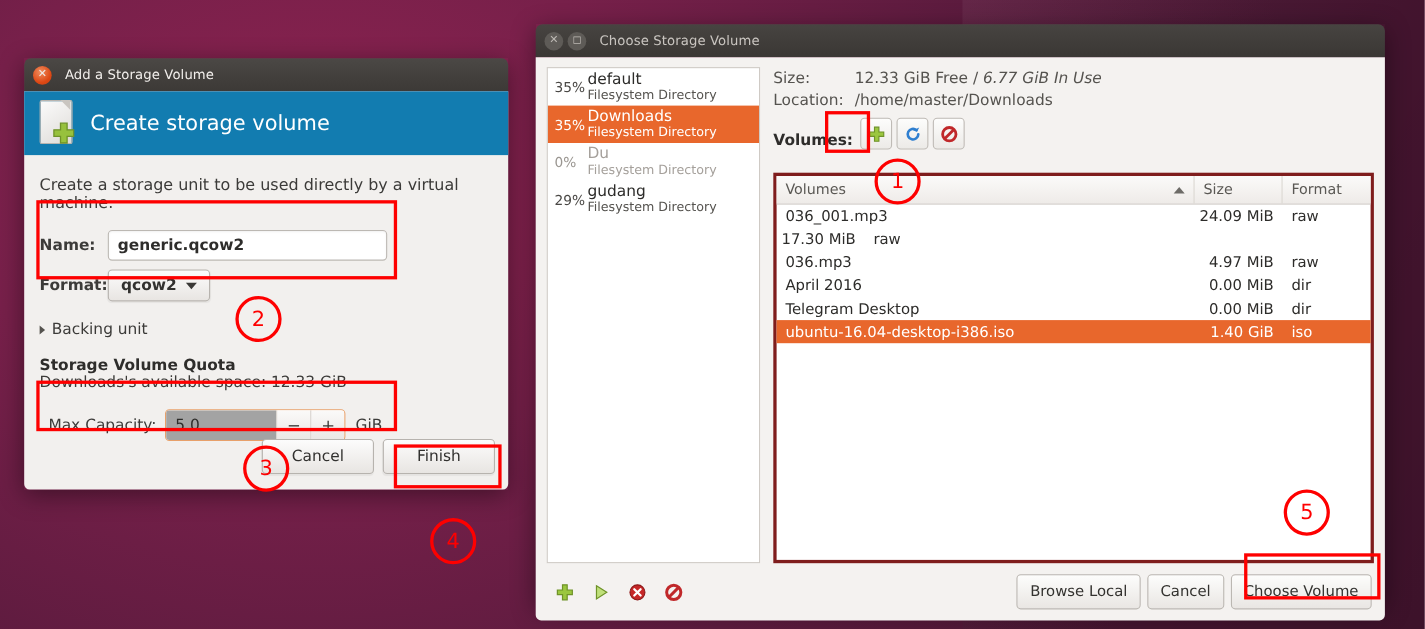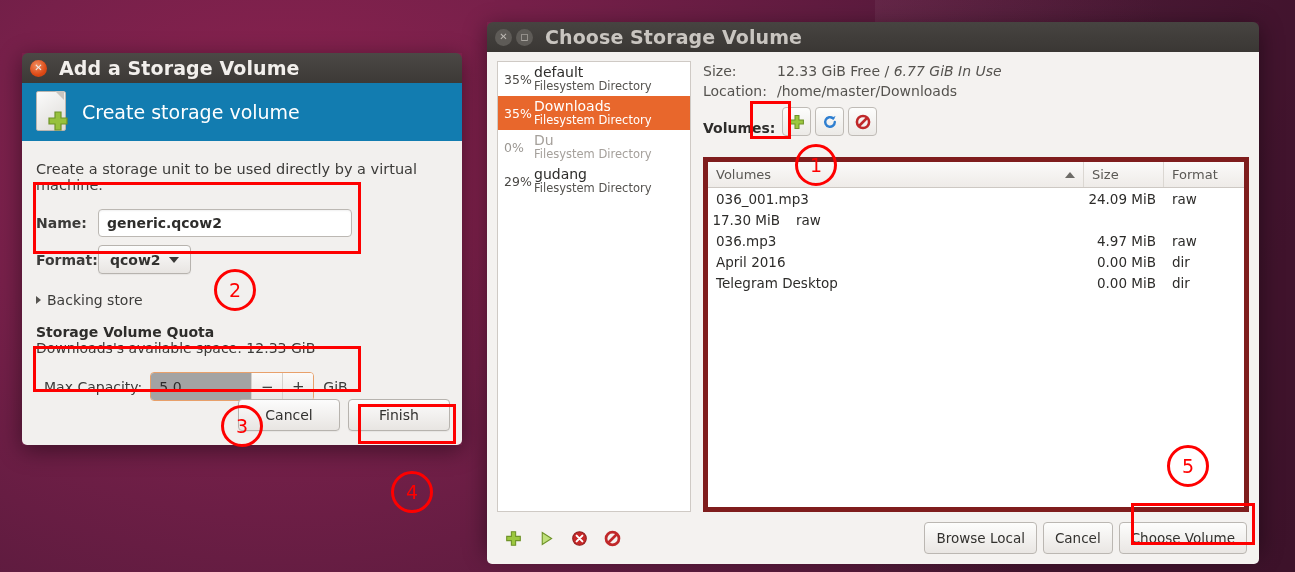--- a/index.html
+++ b/index.html
@@ -24,21 +24,21 @@
     border-top-left-radius:6px;border-top-right-radius:6px;
     padding-left:8px;
   }
   .titlebar.unfocused{background:linear-gradient(to bottom,#474441,#3a3734);}
   .tb-btn{width:17px;height:17px;border-radius:50%;margin-right:4px;position:relative;flex:none;}
   .tb-btn.close{background:radial-gradient(circle at 40% 32%, #f08e60, #dd4814 62%, #c33f0f);}
   .tb-btn.gray{background:#5e5b57;}
   .tb-btn .gx, .tb-btn .gsq{position:absolute;left:0;top:0;right:0;bottom:0;
     display:flex;align-items:center;justify-content:center;color:#efece9;font-size:10px;line-height:1;}
   .tb-btn.gray .gx,.tb-btn.gray .gsq{color:#bdb9b4;}
-  .tb-title{color:#f2efec;font-size:19px;font-weight:bold;margin-left:8px;letter-spacing:.1px;}
+  .tb-title{color:#f2efec;font-size:12px;font-weight:normal;margin-left:8px;letter-spacing:.1px;}
   .titlebar.unfocused .tb-title{color:#c9c5c0;}
 
   
   #win-add{left:22px;top:53px;width:440px;height:392px;}
   #win-add .body{background:#f2f0ee;height:362px;border-bottom-left-radius:5px;border-bottom-right-radius:5px;}
   .banner{height:58px;background:#127cb0;display:flex;align-items:center;padding-left:14px;}
   .banner .doc-icon{width:34px;height:42px;position:relative;flex:none;margin-right:12px;}
   .banner .doc-icon .page{
     position:absolute;left:0;top:0;width:28px;height:38px;background:linear-gradient(145deg,#fbfbfb,#dedbd7);
     border:1px solid #b9b5b0;border-radius:2px;
@@ -105,21 +105,21 @@
   .ch-right{flex:1;padding-left:12px;display:flex;flex-direction:column;min-width:0;}
   .kv{display:flex;font-size:14px;color:#55534f;line-height:20px;}
   .kv .k{width:74px;flex:none;}
   .kv .v i{font-style:italic;}
   .volbar{display:flex;align-items:flex-end;margin-top:6px;margin-bottom:21px;}
   .volbar .lbl{font-size:14px;font-weight:bold;color:#2e2d2b;margin-right:7px;}
   .ibtn{width:27px;height:27px;border:1px solid #bfbbb6;border-radius:4px;
     background:linear-gradient(to bottom,#fdfdfc,#eceae7);display:flex;align-items:center;justify-content:center;margin-right:4px;}
   .ibtn.flat{border-color:transparent;background:transparent;}
 
-  .table{flex:1;background:#fff;border:5px solid #7f1d1d;display:flex;flex-direction:column;min-height:0;}
+  .table{flex:1;background:#fff;border:3px solid #7f1d1d;display:flex;flex-direction:column;min-height:0;}
   .thead{display:flex;height:25px;background:linear-gradient(to bottom,#fbfaf9,#eeebe8);border-bottom:1px solid #cdc8c3;}
   .th{font-size:13px;color:#5a5854;display:flex;align-items:center;padding:0 8px;box-sizing:border-box;}
   .th.c0{flex:1;justify-content:space-between;border-right:1px solid #dbd7d2;}
   .th.c1{width:80px;border-right:1px solid #dbd7d2;}
   .th.c2{width:80px;}
   .sortup{width:0;height:0;border-left:5px solid transparent;border-right:5px solid transparent;border-bottom:6px solid #6d6b67;}
   .trow{display:flex;height:21px;align-items:center;font-size:13.5px;color:#2d2c2a;}
   .trow.sel{background:#e8672c;color:#fff;}
   .td0{flex:1;padding-left:8px;overflow:hidden;white-space:nowrap;}
   .td1{width:80px;text-align:right;padding-right:8px;box-sizing:border-box;}
@@ -166,21 +166,21 @@
         <div class="gbtn">
           <span>qcow2</span>
           <span class="caret-down"></span>
         </div>
       </div>
     </div>
 
     <div style="padding:10px 0 0 14px;">
       <div class="expander">
         <span class="tri-right"></span>
-        <span>Backing store</span>
+        <span>Backing unit</span>
       </div>
     </div>
 
     <div style="padding:16px 0 0 14px;">
       <div class="quota-h">Storage Volume Quota</div>
       <div class="quota-s">
         <b>Downloads's</b><span> available space: 12.33 GiB</span>
       </div>
     </div>
 
@@ -303,20 +303,25 @@
             <div class="trow">
               <div class="td0">April 2016</div>
               <div class="td1">0.00 MiB</div>
               <div class="td2">dir</div>
             </div>
             <div class="trow">
               <div class="td0">Telegram Desktop</div>
               <div class="td1">0.00 MiB</div>
               <div class="td2">dir</div>
             </div>
+            <div class="trow sel">
+              <div class="td0">ubuntu-16.04-desktop-i386.iso</div>
+              <div class="td1">1.40 GiB</div>
+              <div class="td2">iso</div>
+            </div>
           </div>
         </div>
       </div>
     </div>
 
     <div class="ch-foot">
       <div class="foot-left">
         <div class="ibtn flat">
           <svg width="17" height="17" viewBox="0 0 20 20">
               <path d="M7.5 2 h5 v5.5 h5.5 v5 h-5.5 v5.5 h-5 v-5.5 h-5.5 v-5 h5.5 z" fill="#9bc73f" stroke="#6f9329" stroke-width="1.3"></path>

